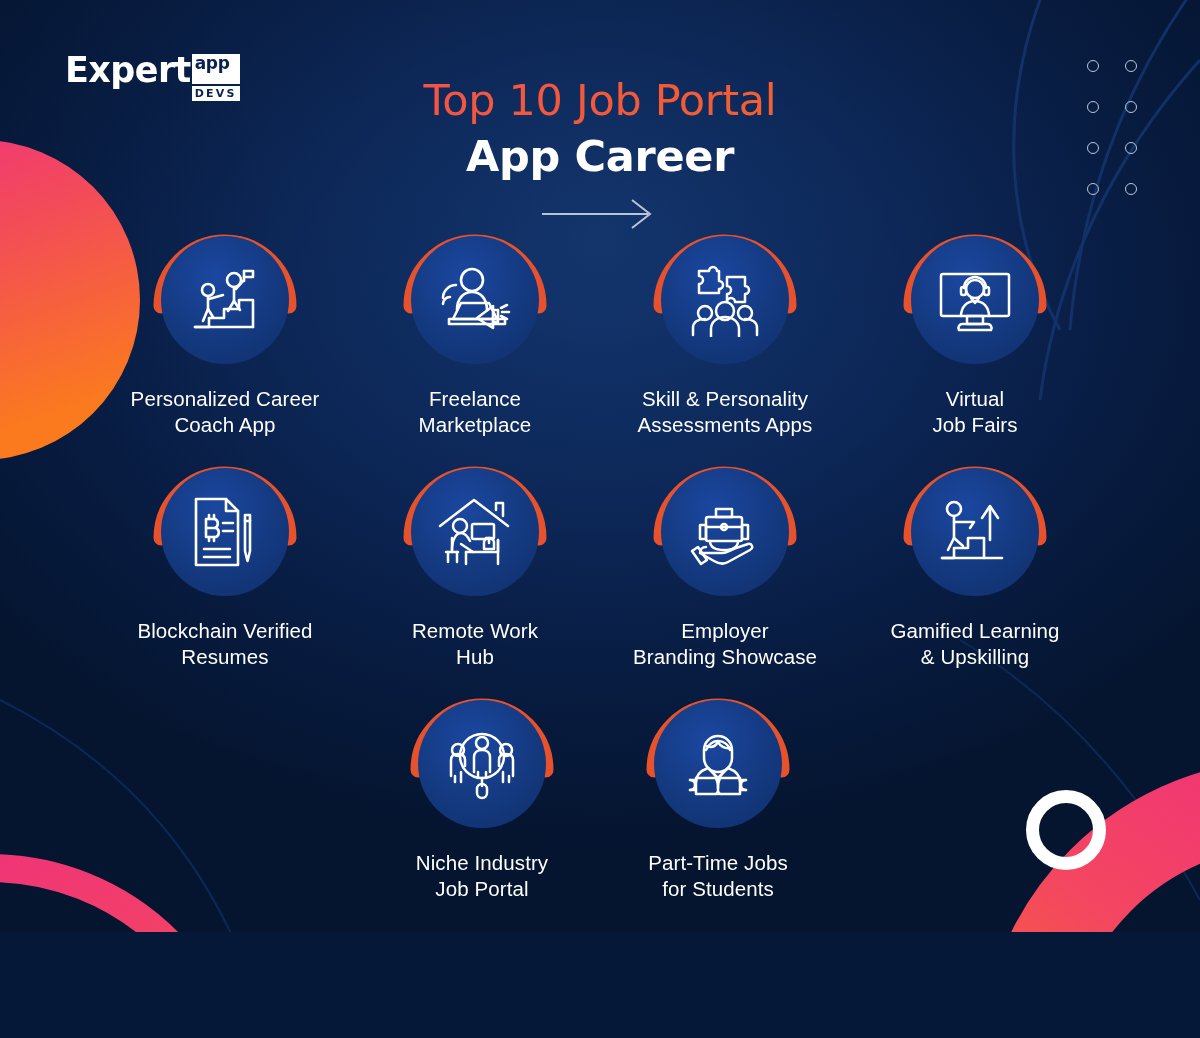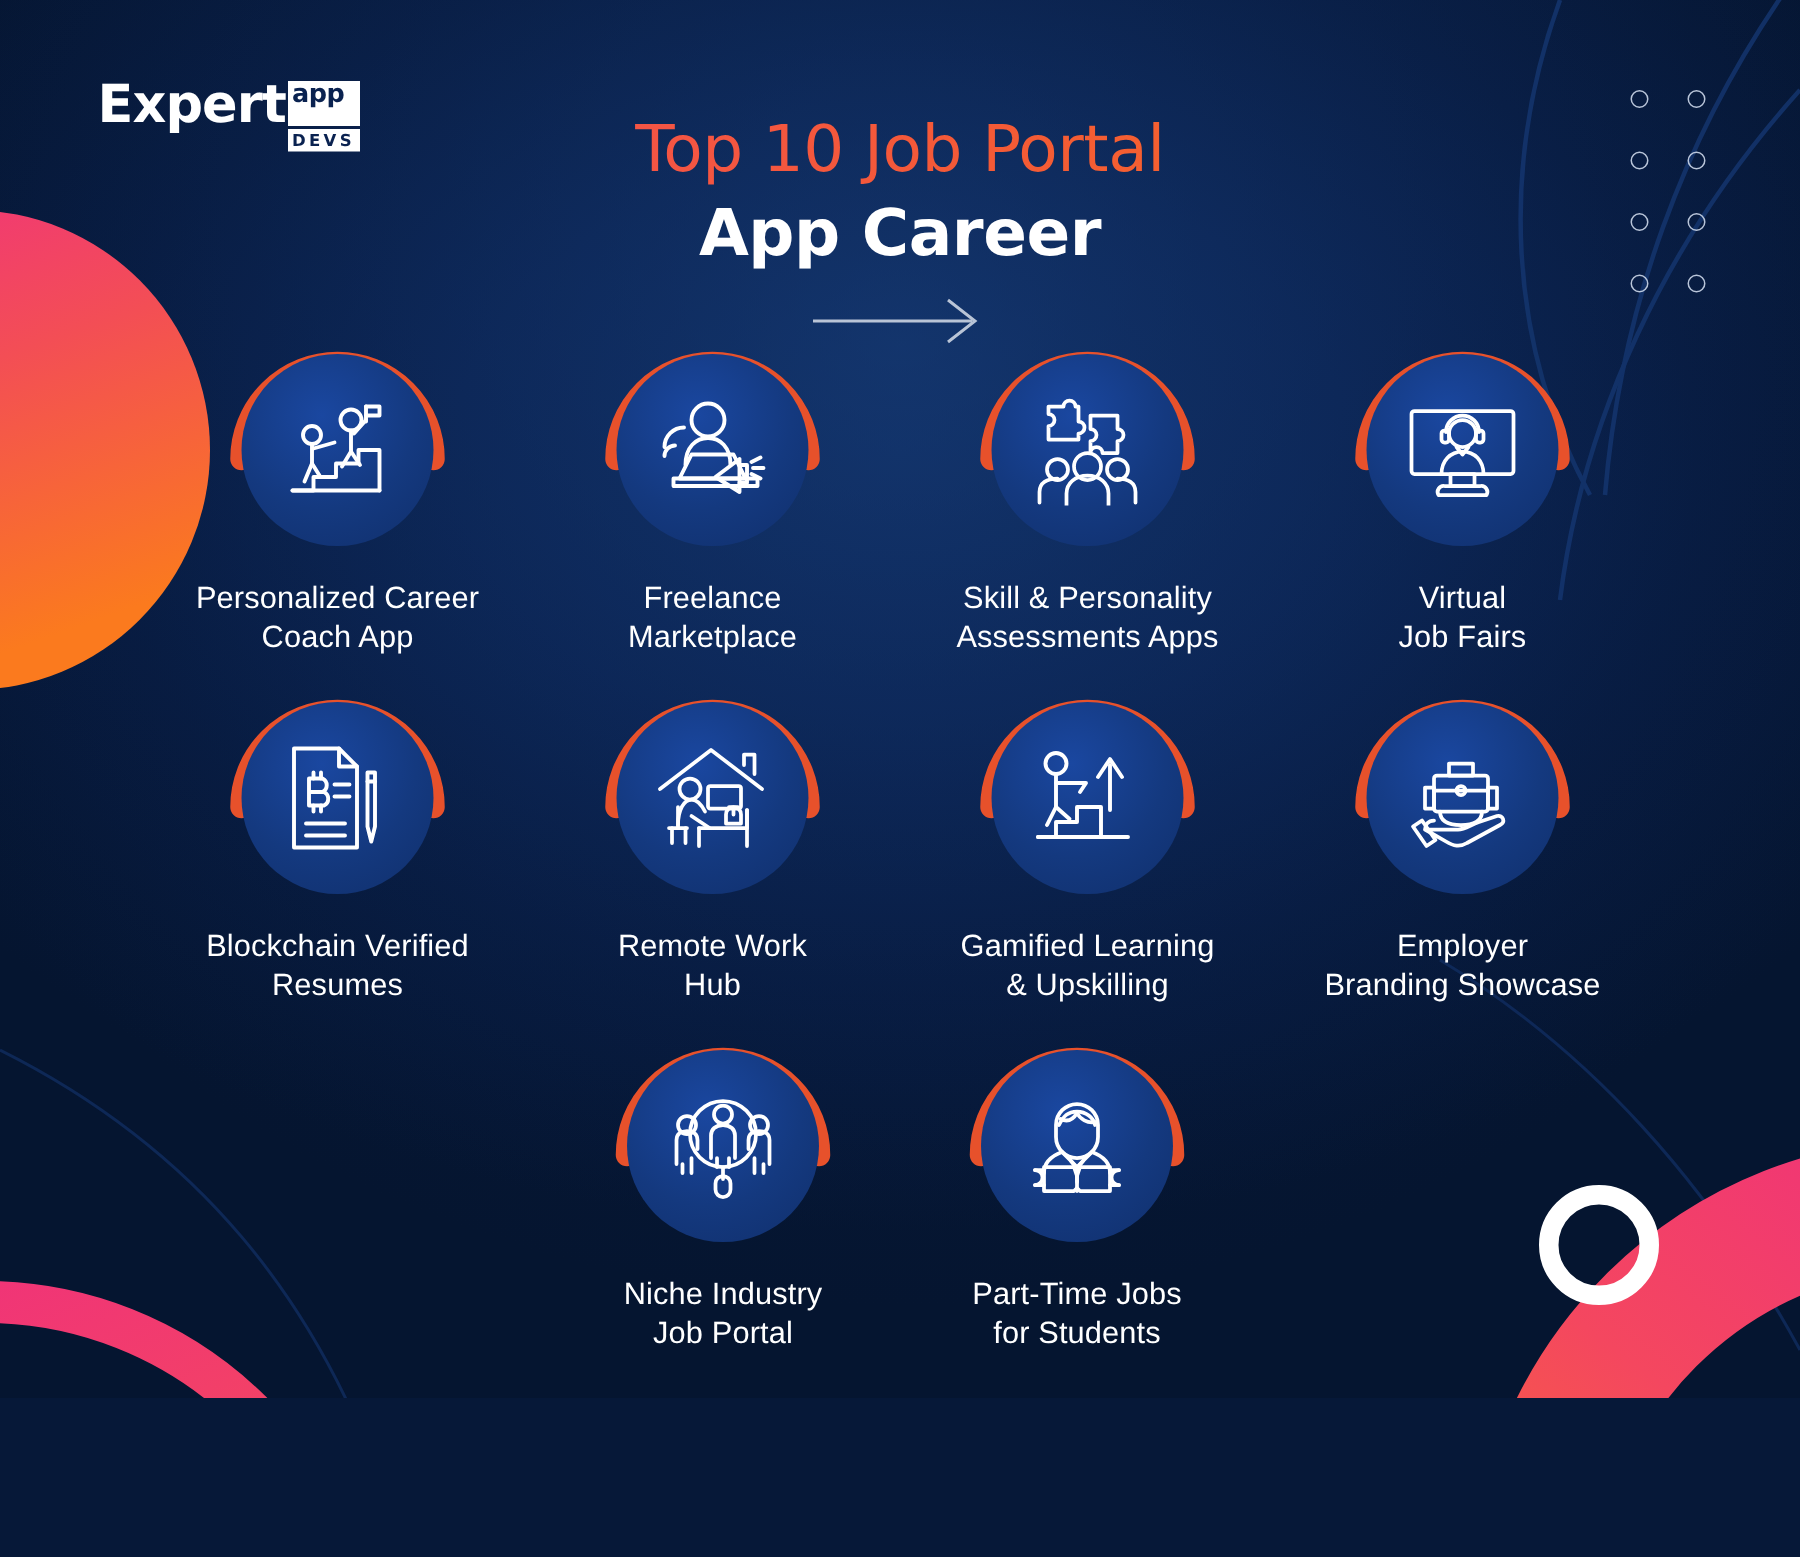--- a/index.html
+++ b/index.html
@@ -357,57 +357,57 @@
         <div class="label">Remote Work
 Hub</div>
       </div>
 
       <div class="cell">
         <div class="badge">
           <svg class="arc" viewBox="0 0 144 144">
             <path d="M8 78 A64 64 0 0 1 136 78" fill="none" stroke="#e7512b" stroke-width="15" stroke-linecap="round"></path>
           </svg>
           <div class="disc">
+            <svg width="78" height="70" viewBox="0 0 78 70" fill="none" stroke="#ffffff" stroke-width="2.5" stroke-linejoin="round" stroke-linecap="round">
+              <path d="M30 12 h16 v8 H30 z"></path>
+              <rect x="20" y="20" width="36" height="24" rx="2"></rect>
+              <path d="M20 30 h36"></path>
+              <circle cx="38" cy="30" r="3"></circle>
+              <path d="M14 28 h6 v14 h-6 z M56 28 h6 v14 h-6 z"></path>
+              <path d="M24 44 c0 6 5 9 14 9 c9 0 14 -3 14 -9"></path>
+              <path d="M20 50 c-4 0 -6 3 -6 6 h22 c5 0 8 -3 14 -5 l12 -4 c4 -1 6 4 2 6 l-22 12 c-5 3 -9 2 -14 -1 l-14 -8"></path>
+              <path d="M12 50 l-6 4 l9 13 l6 -4 z"></path>
+            </svg>
+          </div>
+        </div>
+        <div class="label">Employer
+Branding Showcase</div>
+      </div>
+
+      <div class="cell">
+        <div class="badge">
+          <svg class="arc" viewBox="0 0 144 144">
+            <path d="M8 78 A64 64 0 0 1 136 78" fill="none" stroke="#e7512b" stroke-width="15" stroke-linecap="round"></path>
+          </svg>
+          <div class="disc">
             <svg width="74" height="72" viewBox="0 0 74 72" fill="none" stroke="#ffffff" stroke-width="2.6" stroke-linejoin="round" stroke-linecap="round">
               <circle cx="16" cy="13" r="7"></circle>
               <path d="M16 20 v22"></path>
               <path d="M16 26 h20 l-4 6"></path>
               <path d="M16 42 l-6 12"></path>
               <path d="M16 42 l9 8"></path>
               <path d="M4 62 h12 v-10 h14 v-10 h16 v20"></path>
               <path d="M4 62 h60"></path>
               <path d="M52 44 v-30"></path>
               <path d="M44 22 l8 -12 l8 12"></path>
             </svg>
           </div>
         </div>
         <div class="label">Gamified Learning
 &amp; Upskilling</div>
-      </div>
-
-      <div class="cell">
-        <div class="badge">
-          <svg class="arc" viewBox="0 0 144 144">
-            <path d="M8 78 A64 64 0 0 1 136 78" fill="none" stroke="#e7512b" stroke-width="15" stroke-linecap="round"></path>
-          </svg>
-          <div class="disc">
-            <svg width="78" height="70" viewBox="0 0 78 70" fill="none" stroke="#ffffff" stroke-width="2.5" stroke-linejoin="round" stroke-linecap="round">
-              <path d="M30 12 h16 v8 H30 z"></path>
-              <rect x="20" y="20" width="36" height="24" rx="2"></rect>
-              <path d="M20 30 h36"></path>
-              <circle cx="38" cy="30" r="3"></circle>
-              <path d="M14 28 h6 v14 h-6 z M56 28 h6 v14 h-6 z"></path>
-              <path d="M24 44 c0 6 5 9 14 9 c9 0 14 -3 14 -9"></path>
-              <path d="M20 50 c-4 0 -6 3 -6 6 h22 c5 0 8 -3 14 -5 l12 -4 c4 -1 6 4 2 6 l-22 12 c-5 3 -9 2 -14 -1 l-14 -8"></path>
-              <path d="M12 50 l-6 4 l9 13 l6 -4 z"></path>
-            </svg>
-          </div>
-        </div>
-        <div class="label">Employer
-Branding Showcase</div>
       </div>
 
     </div>
 
     <div class="row r3">
 
       <div class="cell">
         <div class="badge">
           <svg class="arc" viewBox="0 0 144 144">
             <path d="M8 78 A64 64 0 0 1 136 78" fill="none" stroke="#e7512b" stroke-width="15" stroke-linecap="round"></path>

